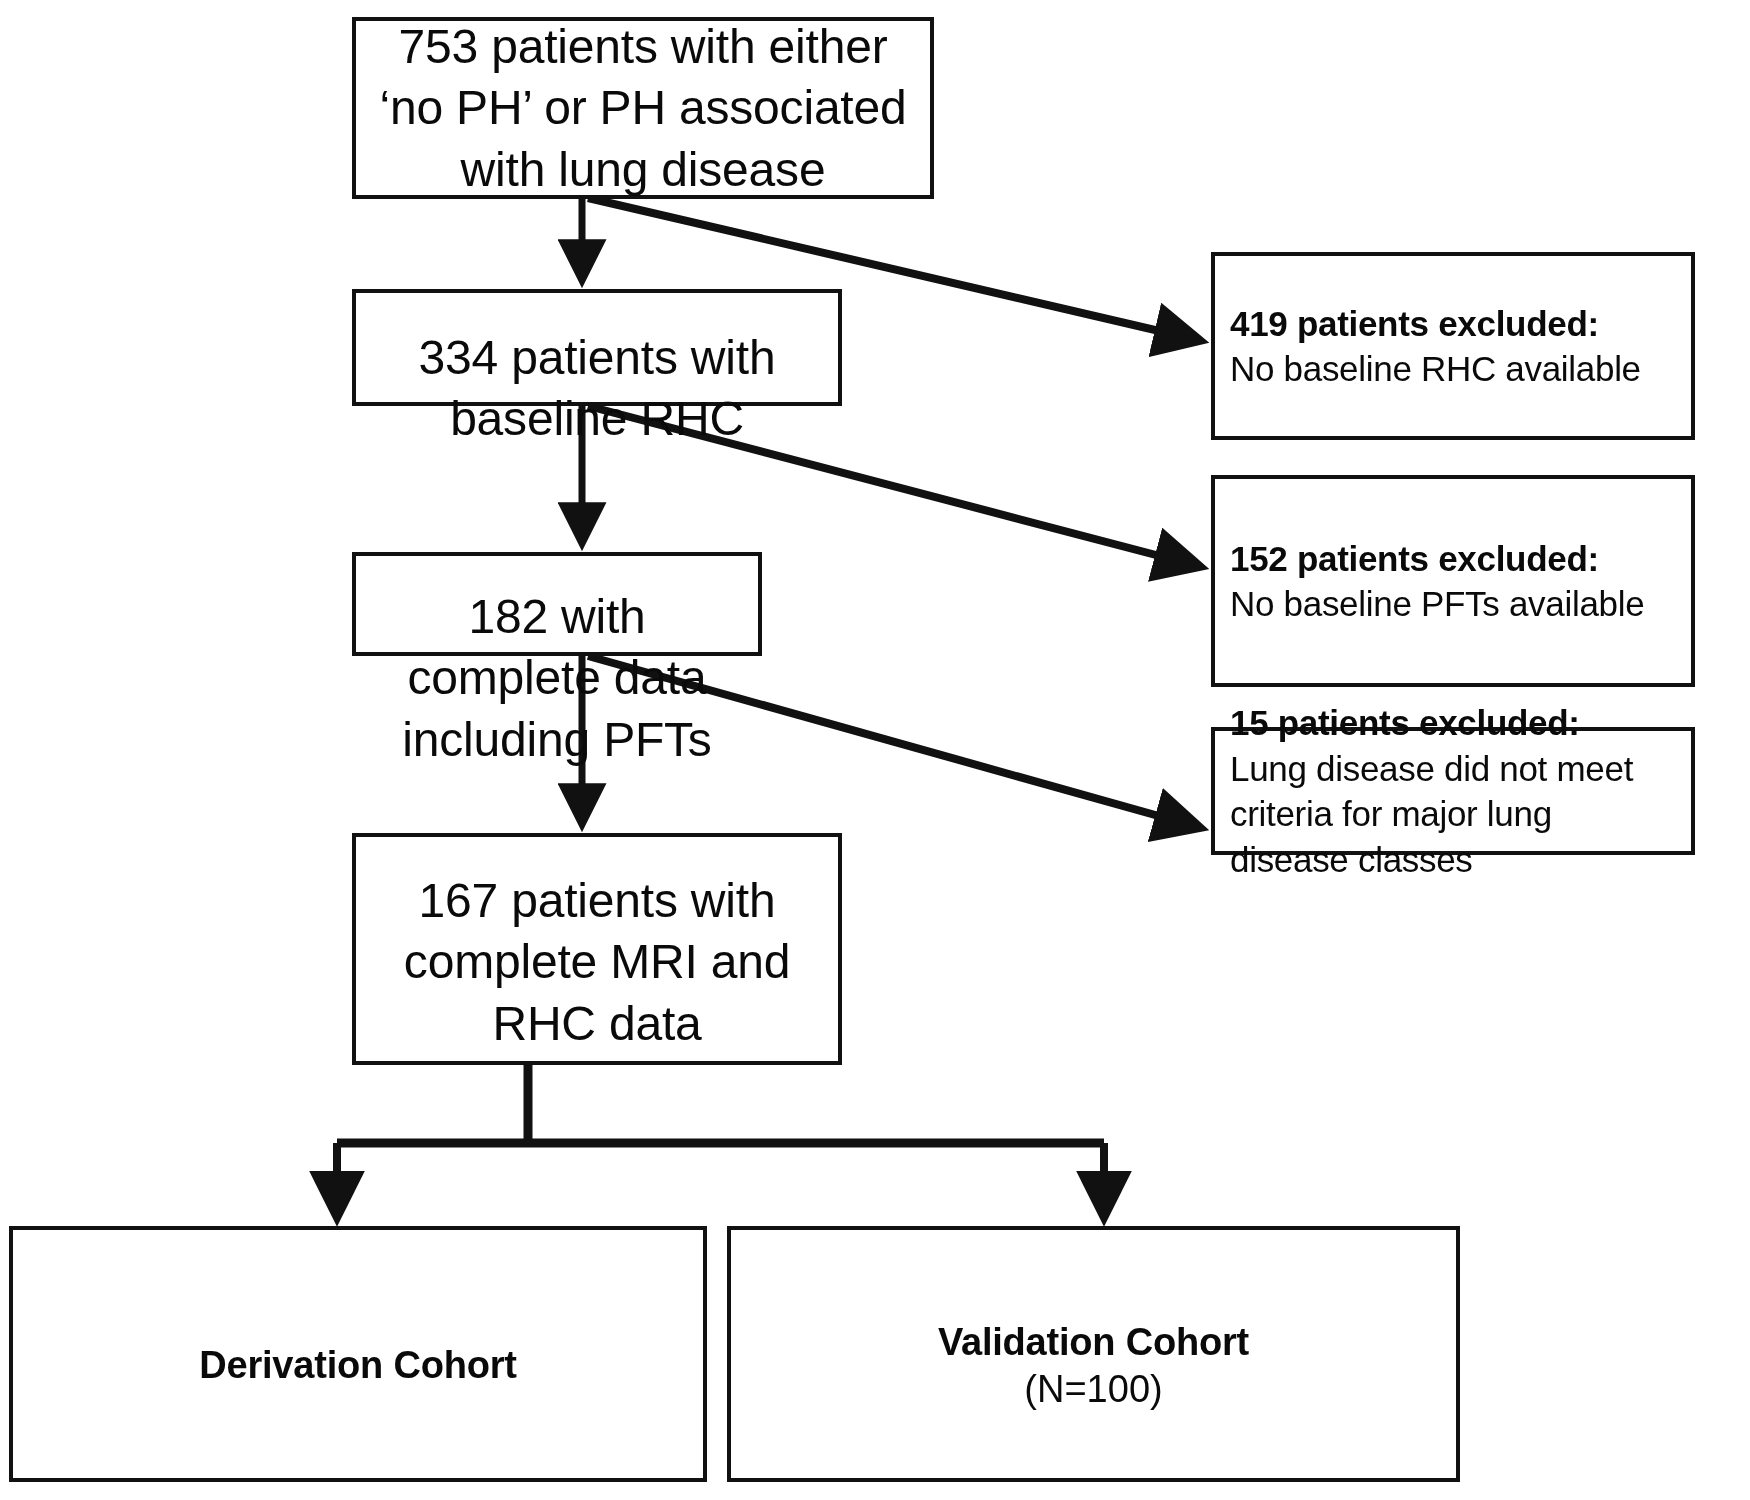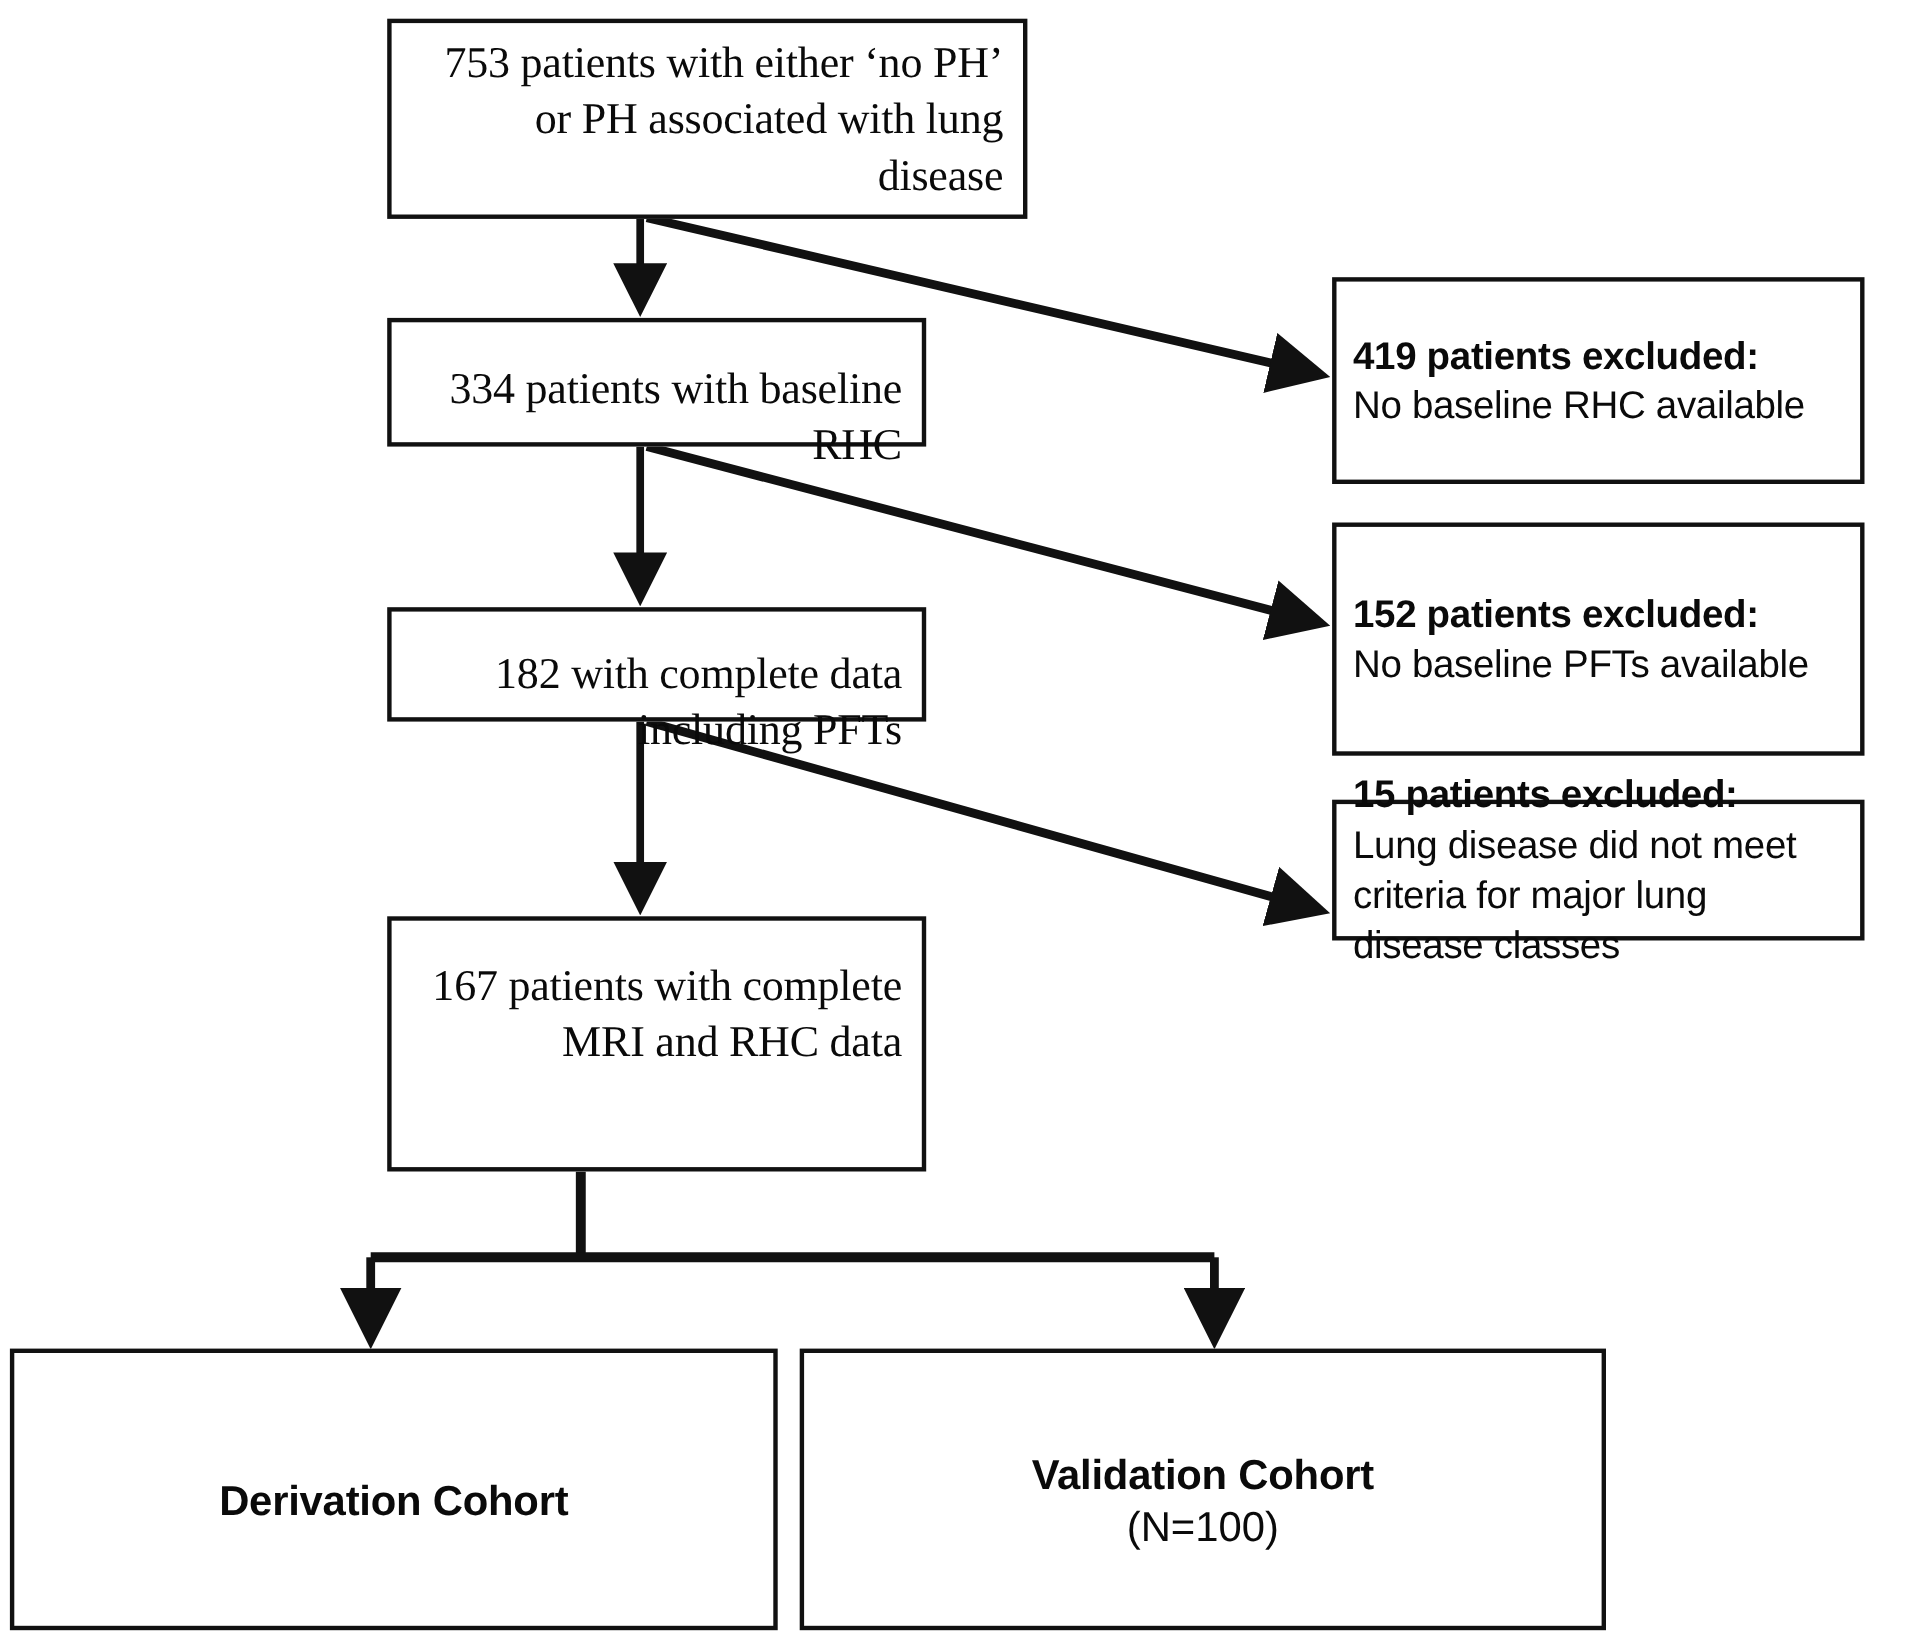--- a/index.html
+++ b/index.html
@@ -31,26 +31,25 @@
     background: #ffffff;
     display: flex;
     align-items: center;
     justify-content: center;
     padding: 10px 18px;
   }
   .node .inner {
     width: 100%;
   }
   .center-node .inner {
-    text-align: right;
-    font-size: 40px;
+    text-align: center;
+    font-size: 48px;
     line-height: 1.28;
     font-weight: 400;
     letter-spacing: -0.2px;
-    font-family: Liberation Serif, serif;
   }
   .excl-node {
     justify-content: flex-start;
     padding-left: 15px;
   }
   .excl-node .inner {
     text-align: left;
     font-size: 35px;
     line-height: 1.30;
     letter-spacing: -0.3px;
@@ -77,21 +76,21 @@
   .cohort-node .count {
     display: block;
     font-weight: 400;
     font-size: 38px;
     line-height: 1.24;
   }
 
   
   #box-753  { left: 352px; top: 17px;   width: 582px; height: 182px; }
   #box-334  { left: 352px; top: 289px;  width: 490px; height: 117px; align-items: flex-start; padding-top: 34px; }
-  #box-182  { left: 352px; top: 552px;  width: 490px; height: 104px; align-items: flex-start; padding-top: 30px; }
+  #box-182  { left: 352px; top: 552px;  width: 410px; height: 104px; align-items: flex-start; padding-top: 30px; }
   #box-167  { left: 352px; top: 833px;  width: 490px; height: 232px; align-items: flex-start; padding-top: 33px; }
 
   #box-excl-419 { left: 1211px; top: 252px; width: 484px; height: 188px; }
   #box-excl-152 { left: 1211px; top: 475px; width: 484px; height: 212px; }
   #box-excl-15  { left: 1211px; top: 727px; width: 484px; height: 128px; }
 
   #box-derivation { left: 9px;   top: 1226px; width: 698px; height: 256px; }
   #box-validation { left: 727px; top: 1226px; width: 733px; height: 256px; }
 </style>
 </head>

